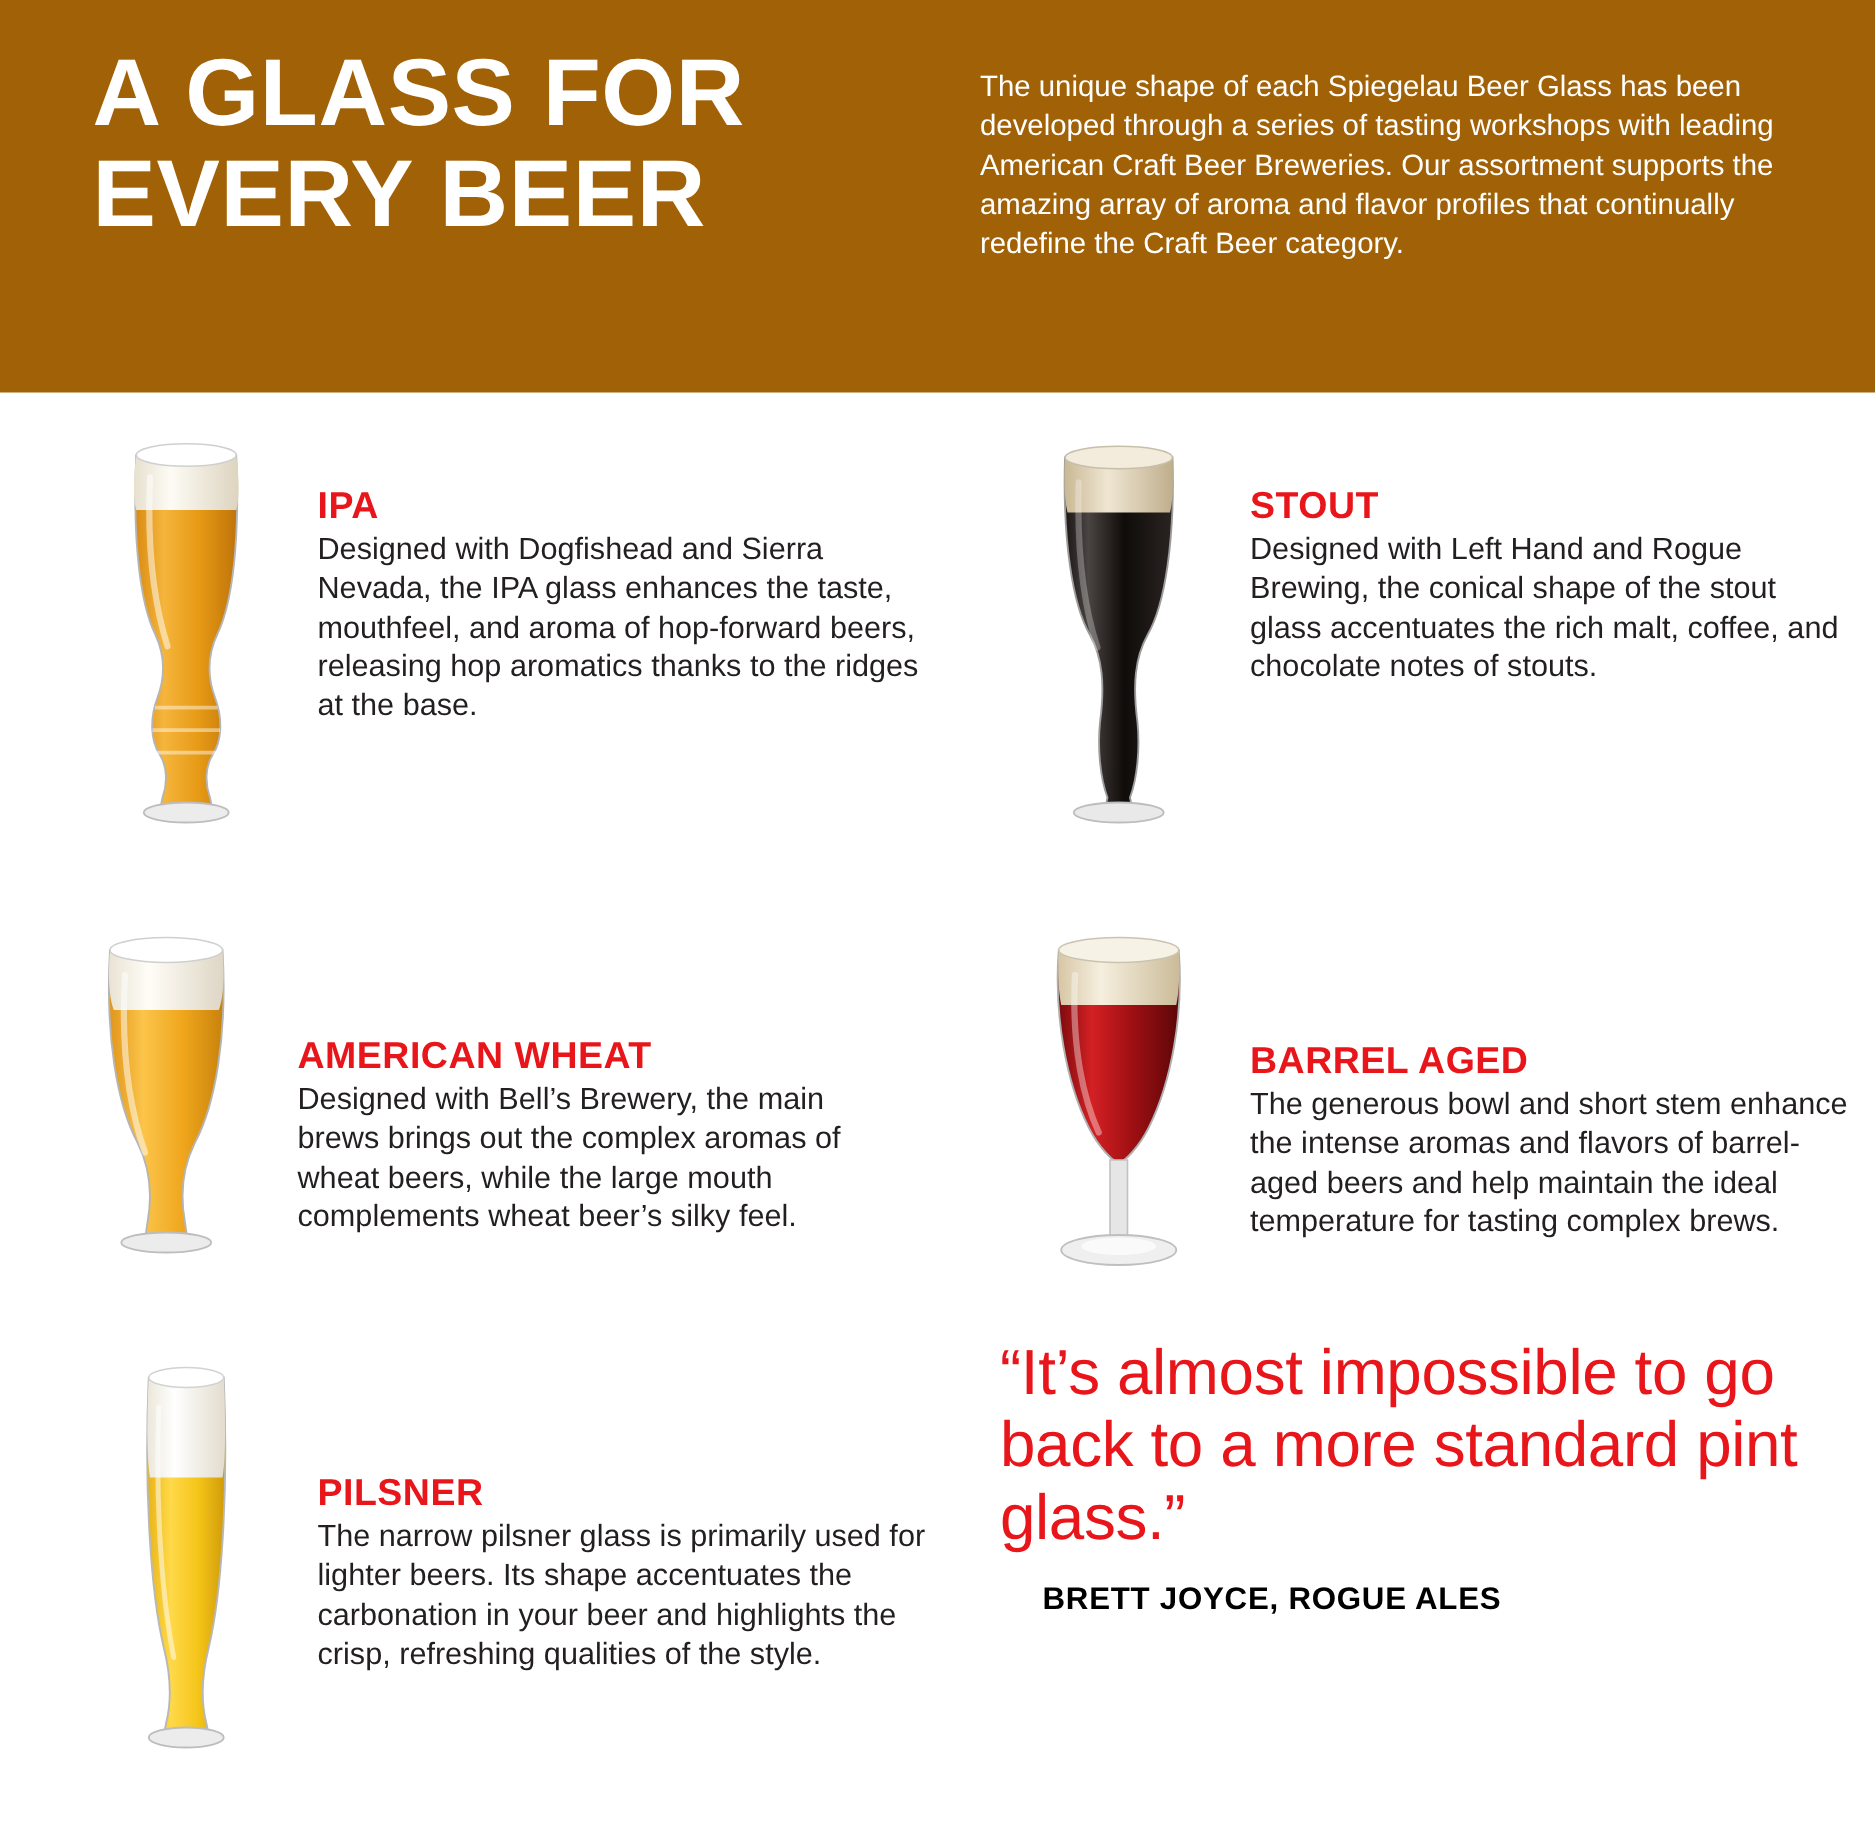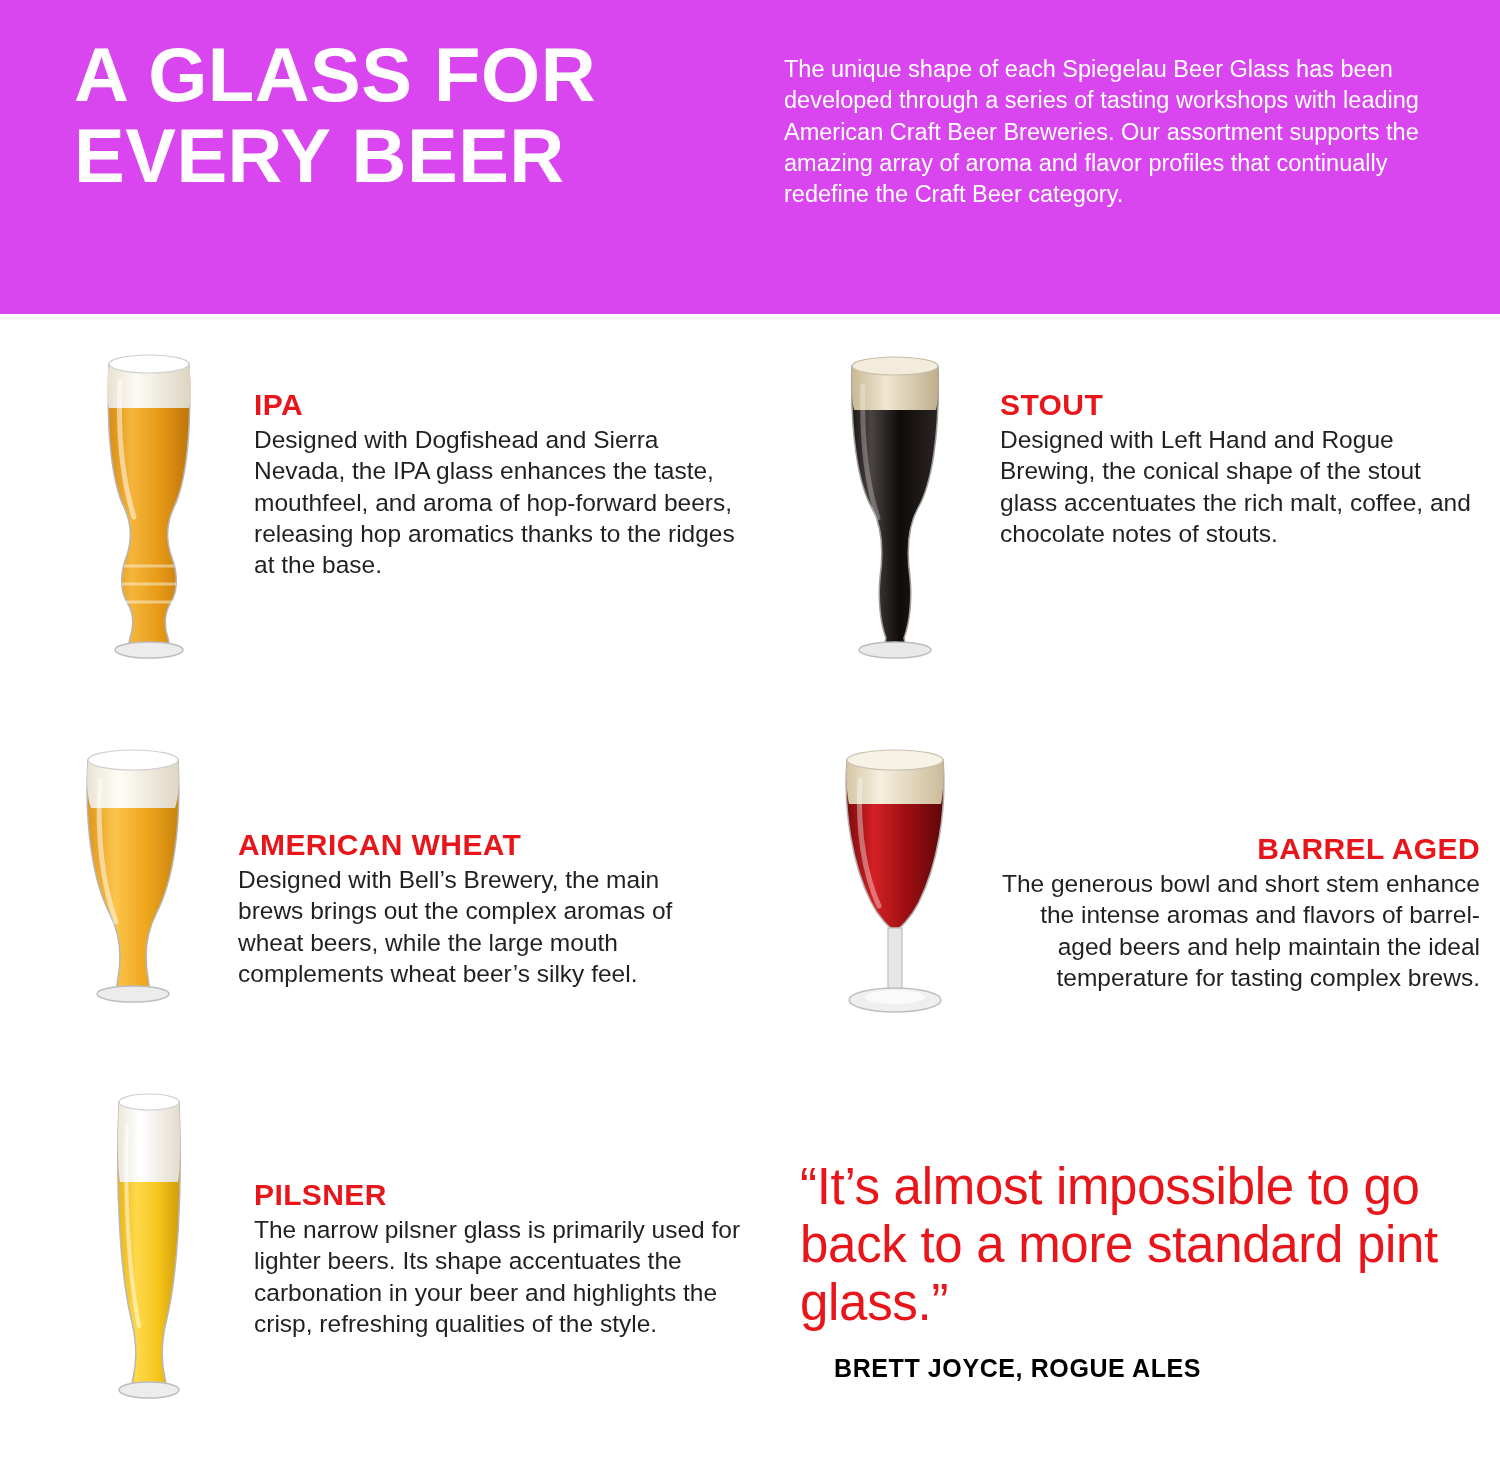--- a/index.html
+++ b/index.html
@@ -11,21 +11,21 @@
     width: 1500px;
     height: 1457px;
     font-family: "Liberation Sans", sans-serif;
     color: #231f20;
     overflow: hidden;
     position: relative;
   }
 
   
   .header {
-    background: #d946ef;
+    background: #a16207;
     height: 314px;
     box-sizing: border-box;
     padding: 34px 44px 0 44px;
     display: flex;
     align-items: flex-start;
     position: relative;
   }
   .header-left {
     width: 740px;
     padding-left: 30px;
@@ -94,27 +94,27 @@
   #cell-ipa       { left: 44px;  top: 28px;  width: 700px; }
   #cell-stout     { left: 790px; top: 28px;  width: 690px; }
   #cell-wheat     { left: 28px;  top: 420px; width: 700px; }
   #cell-barrel    { left: 790px; top: 420px; width: 690px; }
   #cell-pilsner   { left: 44px;  top: 772px; width: 700px; }
 
   #cell-stout .text-col,
   #cell-barrel .text-col { padding-top: 30px; }
   #cell-wheat .text-col  { padding-top: 78px; }
   #cell-pilsner .text-col{ padding-top: 76px; }
-  #cell-barrel .text-col { padding-top: 82px; text-align: right; }
+  #cell-barrel .text-col { padding-top: 82px; }
 
   
   .quote-block {
     position: absolute;
     left: 800px;
-    top: 844px;
+    top: 755px;
     width: 660px;
   }
   .quote-text {
     color: #e8161b;
     font-size: 51px;
     line-height: 1.14;
     margin: 0;
     letter-spacing: -0.3px;
   }
   .quote-attr {

